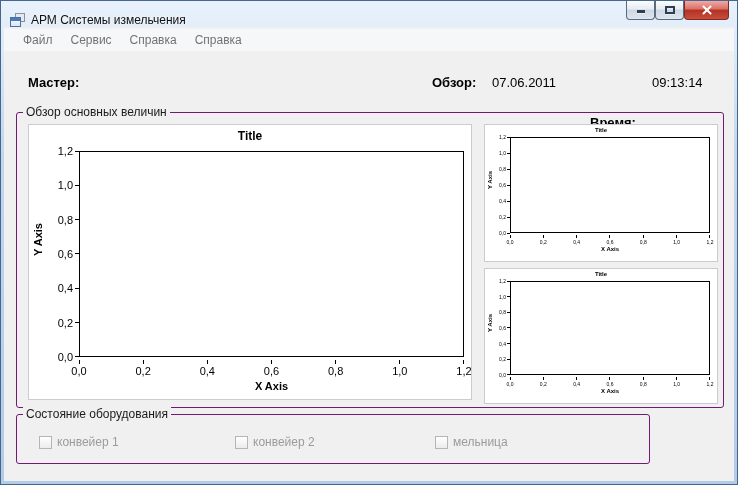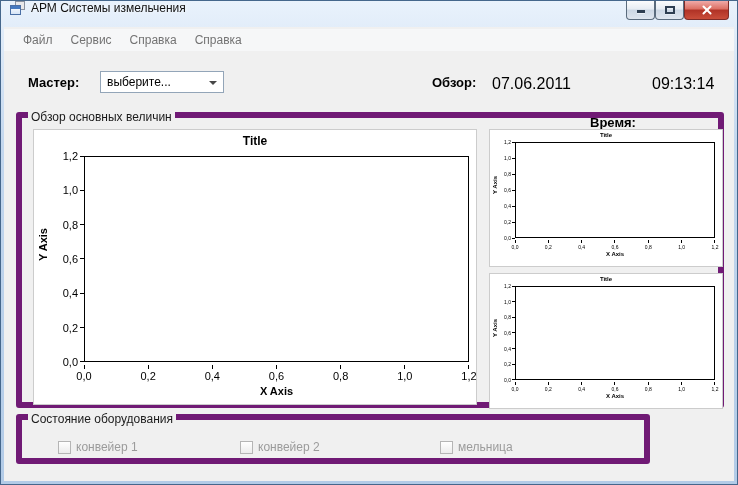--- a/index.html
+++ b/index.html
@@ -5,21 +5,21 @@
   html,body { margin:0; padding:0; background:#d8d8d8; }
   * { box-sizing:border-box; }
   .window {
     position:relative; width:738px; height:485px; margin:0 auto;
     border:1px solid #45678c;
     background:linear-gradient(#e9f2fc, #c3d7ee 30%, #b2cbe7);
     font-family:"Liberation Sans","DejaVu Sans",sans-serif;
     overflow:hidden;
   }
   
-  .titlebar { position:absolute; top:0; left:0; right:0; height:26px; display:flex; align-items:flex-start; padding-left:9px; }
+  .titlebar { position:absolute; top:0; left:0; right:0; height:26px; display:flex; align-items:flex-end; padding-left:9px; }
   .app-icon { position:relative; width:15px; height:14px; margin-right:6px; flex:0 0 auto; }
   .app-icon .back { position:absolute; right:0; top:0; width:10px; height:9px; border:1px solid #8891a0; background:#e8e8ea; }
   .app-icon .front { position:absolute; left:0; bottom:0; width:11px; height:10px; border:1px solid #4a6fa5; background:linear-gradient(#ffffff,#d6e5f7); }
   .app-icon .front::before { content:""; position:absolute; left:0; right:0; top:0; height:3px; background:#4579c0; }
   .title-text { font-size:12px; color:#101010; text-shadow:0 0 4px rgba(255,255,255,.95); }
 
   .win-controls { position:absolute; top:0; right:8px; display:flex; gap:0; }
   .win-btn { height:19px; border:1px solid #5a6b7d; border-top:none; border-radius:0 0 4px 4px;
     background:linear-gradient(#fbfcfd,#e6ecf3 45%,#ccd7e4 50%,#dfe6ef);
     display:flex; justify-content:center; cursor:default; }
@@ -35,33 +35,33 @@
   .glyph-close::after { transform:rotate(-45deg); }
 
   
   .client { position:absolute; top:26px; left:3px; right:3px; bottom:3px; background:#f0f0f0; overflow:hidden; }
 
   .menubar { position:absolute; top:2px; left:0; right:0; height:22px; background:#f6f7f8; display:flex; align-items:center; padding-left:10px; }
   .menu-item { padding:3px 9px; font-size:12px; color:#737373; }
 
   
   .lbl-strong { position:absolute; font-size:13px; font-weight:bold; color:#000; }
-  .lbl-value  { position:absolute; font-size:16px; color:#000; }
+  .lbl-value  { position:absolute; font-size:13px; color:#000; }
   .lbl-master { left:24px; top:48px; }
   .combo { position:absolute; left:96px; top:44px; width:124px; height:22px; background:#fff;
     border:1px solid #93a5b8; display:flex; align-items:center; padding:0 18px 0 6px; font-size:12px; color:#000; }
   .combo-arrow { position:absolute; right:6px; top:9px; width:0; height:0;
     border-left:4px solid transparent; border-right:4px solid transparent; border-top:4px solid #474747; }
   .lbl-date { left:428px; top:48px; }
   .val-date { left:488px; top:48px; }
   .lbl-time { left:586px; top:48px;margin-top:40px; }
   .val-time { left:648px; top:48px; }
 
   
-  .group { position:absolute; border:6px solid #701a75; border-radius:3px; }
+  .group { position:absolute; border:1px solid #701a75; border-radius:3px; }
   .group-title { position:absolute; top:-8px; left:6px; background:#f0f0f0; padding:0 3px; font-size:12px; color:#1b1b1b; white-space:nowrap; }
   .group-overview { left:12px; top:85px; width:708px; height:296px; }
   .group-status   { left:12px; top:387px; width:634px; height:50px; }
 
   
   .chart-panel { position:absolute; background:#fff; border:1px solid #cccccc; }
   .chart-main { left:11px; top:11px;  width:444px; height:276px; }
   .chart-sm1  { left:467px; top:11px; width:234px; height:138px; }
   .chart-sm2  { left:467px; top:155px; width:234px; height:136px; }
 
@@ -104,21 +104,21 @@
   .chart-sm1 .xt { top:110px; }
   .chart-sm2 .xt { top:108px; }
   .chart-small .xt span { width:14px; line-height:6px; }
   .chart-small .xt span::before { height:3px; }
   .chart-small .xl { left:25px; width:200px; font-size:6px; font-weight:bold; }
   .chart-sm1 .xl { top:121px; }
   .chart-sm2 .xl { top:119px; }
 
   
   .cb { position:absolute; top:20px; display:flex; align-items:center; gap:5px; }
-  .cb1 { left:36px; } .cb2 { left:218px; } .cb3 { left:418px; }
+  .cb1 { left:22px; } .cb2 { left:218px; } .cb3 { left:418px; }
   .cb-box { width:13px; height:13px; border:1px solid #b5b5b5; background:linear-gradient(#ffffff,#ececec); }
   .cb-label { font-size:12px; color:#9b9b9b; }
 </style>
 </head>
 <body>
 
 <div class="window">
 
   <div class="titlebar">
     <span class="app-icon">
@@ -143,24 +143,20 @@
   <div class="client">
 
     <div class="menubar">
       <div class="menu-item">Файл</div>
       <div class="menu-item">Сервис</div>
       <div class="menu-item">Справка</div>
       <div class="menu-item">Справка</div>
     </div>
 
     <div class="lbl-strong lbl-master">Мастер:</div>
-    <div class="combo">
-      <span>выберите...</span>
-      <span class="combo-arrow"></span>
-    </div>
     <div class="lbl-strong lbl-date">Обзор:</div>
     <div class="lbl-value val-date">07.06.2011</div>
     <div class="lbl-strong lbl-time">Время:</div>
     <div class="lbl-value val-time">09:13:14</div>
 
     <div class="group group-overview">
       <span class="group-title">Обзор основных величин</span>
 
       <div class="chart-panel chart-main chart-large">
         <div class="ct">Title</div>

